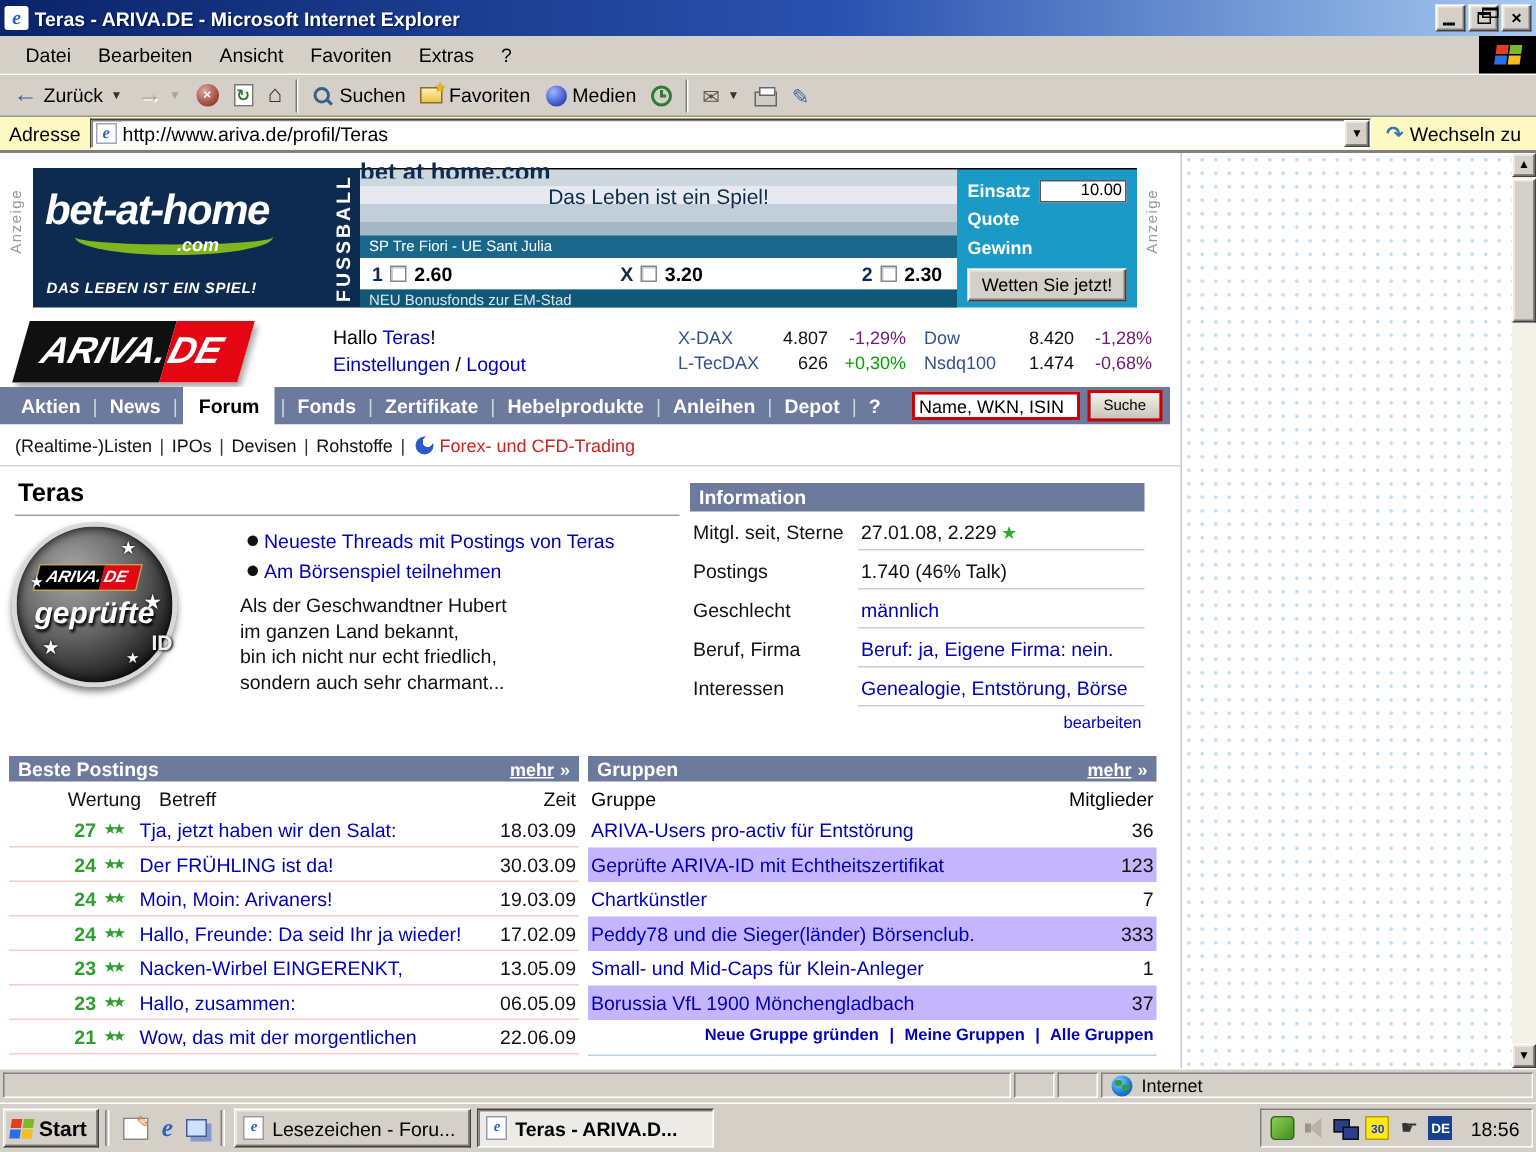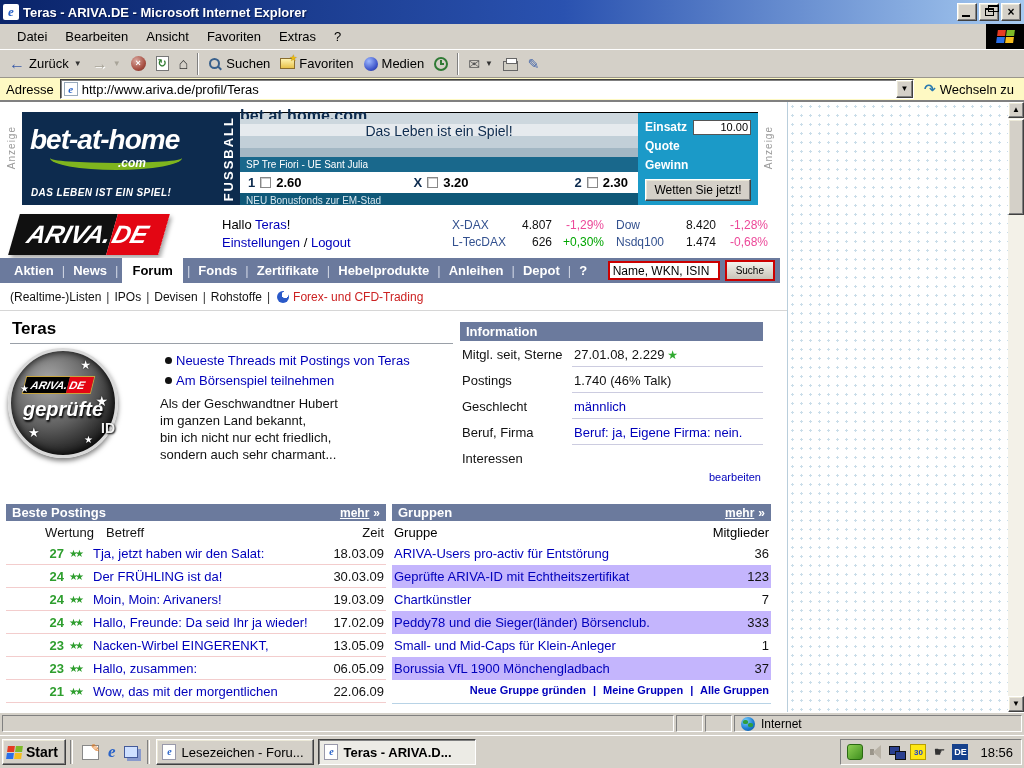--- a/index.html
+++ b/index.html
@@ -105,21 +105,21 @@
   .al-r{background:#e30613;color:#fff;font-style:italic;font-weight:bold;font-size:25px;padding:6px 16px 6px 1px}
   .greet{position:absolute;left:222px;top:114px;font-size:13px;line-height:18px}
   .blue-link{color:#0000bb}
   .indices{position:absolute;left:452px;top:115px;font-size:12px;line-height:17px}
   .idx-row{display:flex}
   .idx-name{width:58px;color:#33518f}
   .idx-val{width:42px;text-align:right;color:#111}
   .idx-chg{width:52px;text-align:right}
   .idx-name2{width:62px;margin-left:12px;color:#33518f}
   .idx-val2{width:38px;text-align:right;color:#111}
-  .down{color:#ec4899}.up{color:#00a500}
+  .down{color:#701a75}.up{color:#00a500}
 
   
   .mainnav{position:absolute;left:0;top:156px;width:780px;height:25px;background:#6b7a9d;display:flex;align-items:center;padding-left:12px;color:#fff;font-weight:bold;font-size:13px}
   .nav-item{padding:0 2px;color:#fff}
   .nav-sep{color:#cdd3e2;margin:0 6px;font-weight:normal}
   .nav-active{background:#fff;color:#000;padding:5px 10px 7px;margin:0 -2px;position:relative;top:1px}
   .nav-search{margin-left:auto;display:flex;align-items:center;margin-right:5px;gap:5px}
   .nav-input{width:112px;height:19px;border:2px solid #cc0000;font-size:12px;padding:0 3px;font-family:inherit}
   .nav-go{height:21px;border:2px solid #cc0000;background:linear-gradient(#f4f2ec,#c9c4b8);font-size:10px;padding:1px 9px;font-family:inherit}
 
@@ -481,20 +481,21 @@
     <div class="info-row">
       <span class="info-label">Geschlecht</span>
       <span class="info-val link">männlich</span>
     </div>
     <div class="info-row">
       <span class="info-label">Beruf, Firma</span>
       <span class="info-val link">Beruf: ja, Eigene Firma: nein.</span>
     </div>
     <div class="info-row">
       <span class="info-label">Interessen</span>
+      <span class="info-val link">Genealogie, Entstörung, Börse</span>
     </div>
     <span class="info-edit">bearbeiten</span>
   </div>
 
   <div class="bp-tbl">
     <div class="tbl-head">
       <span class="tbl-title">Beste Postings</span>
       <span class="tbl-more">mehr</span>
       <span class="tbl-chev">»</span>
     </div>

